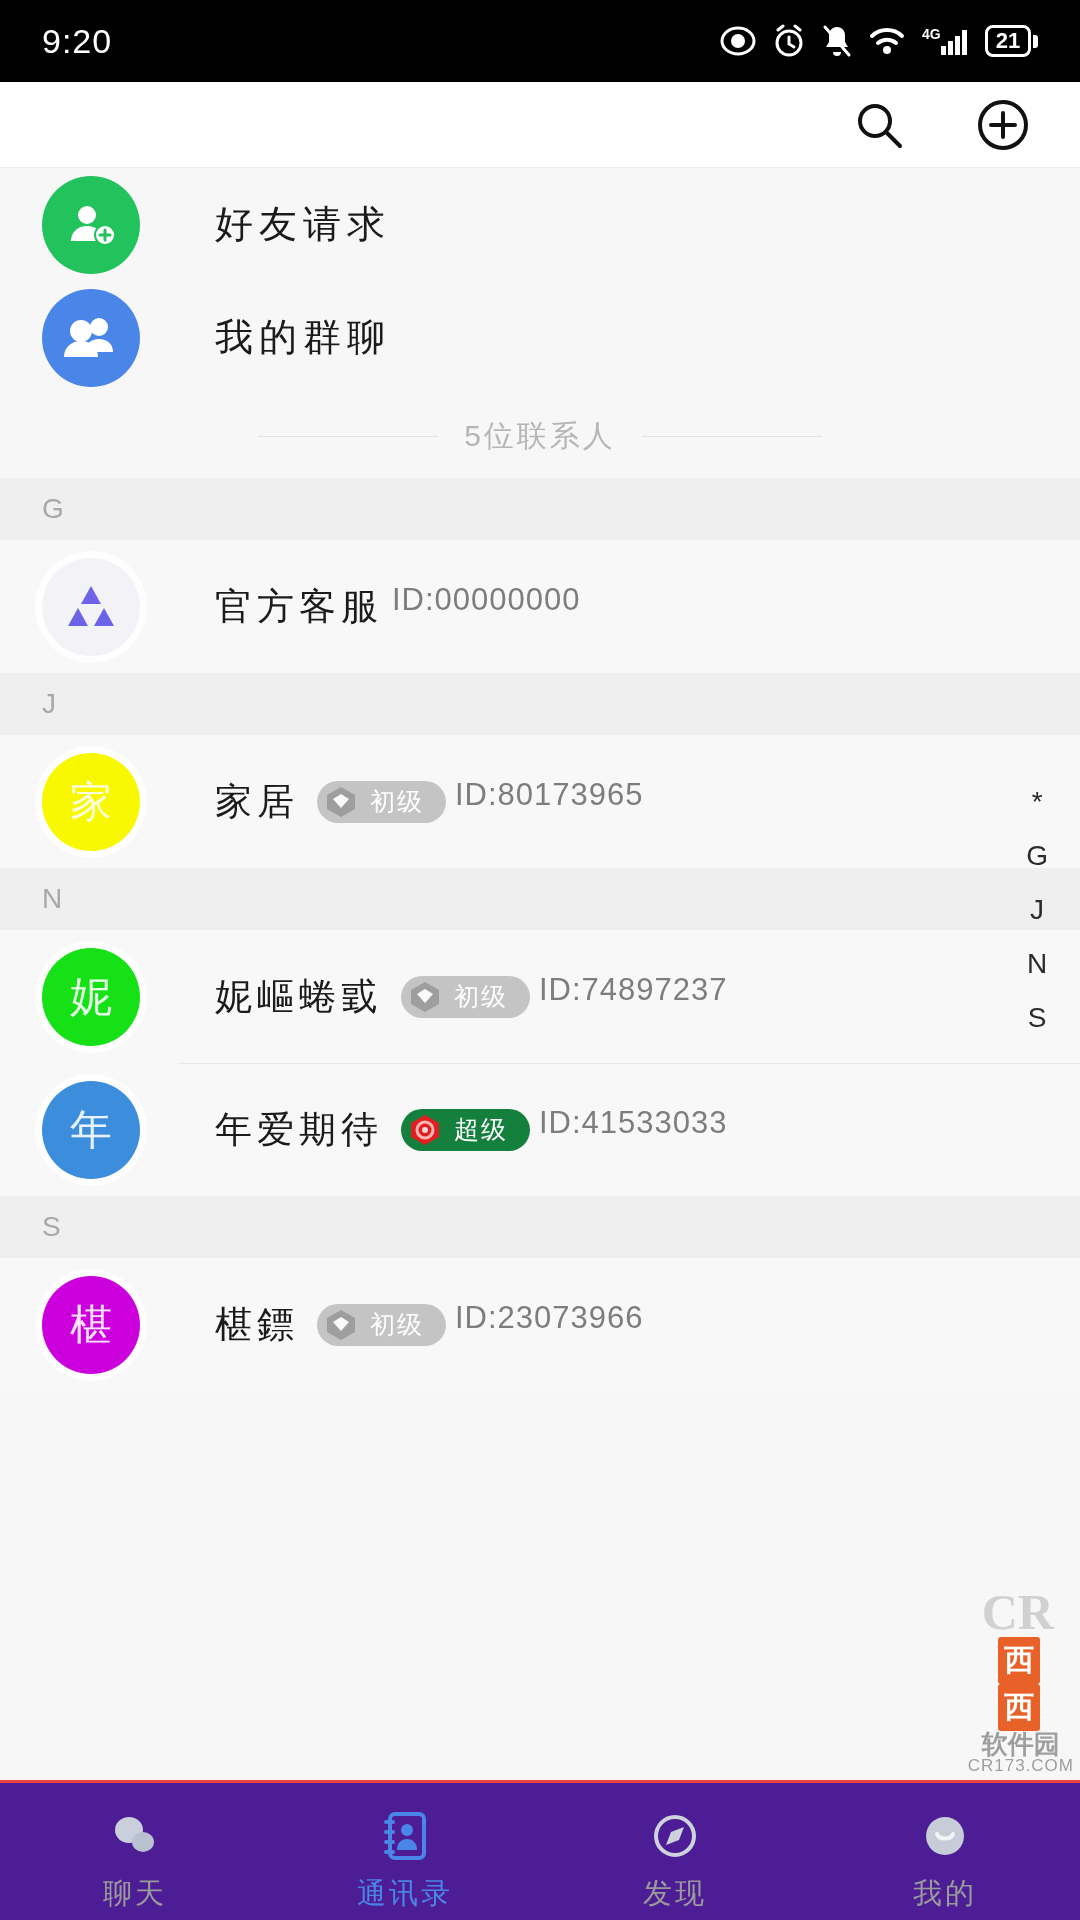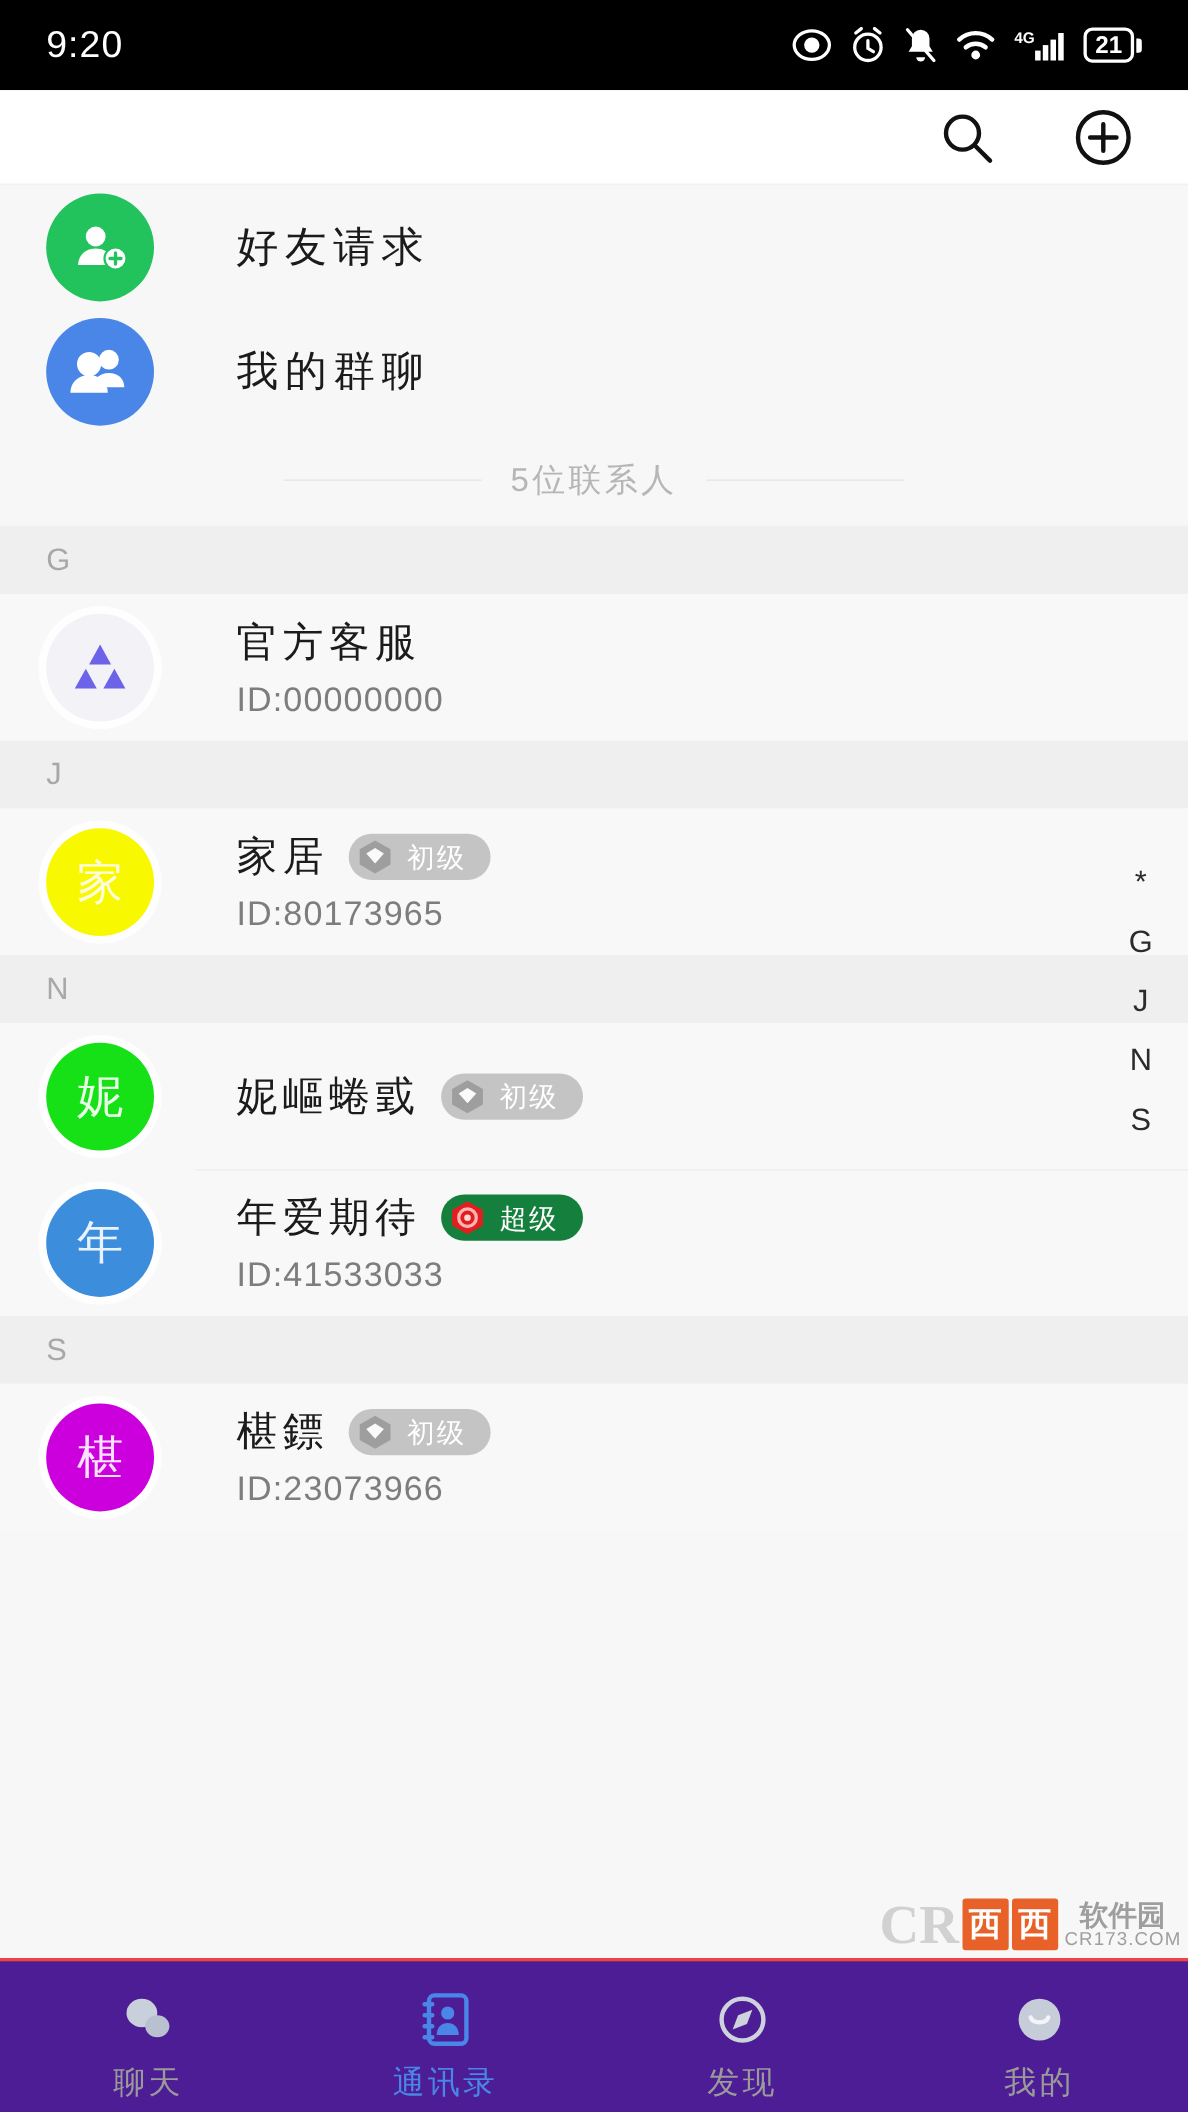--- a/index.html
+++ b/index.html
@@ -88,21 +88,21 @@
     content:""; position:absolute; left:178px; right:0; top:0;
     height:1px; background:#eaeaea;
   }
   .c-avatar{
     width:98px; height:98px; border-radius:50%;
     display:flex; align-items:center; justify-content:center;
     color:#fff; font-size:42px; flex:0 0 auto;
     box-shadow:0 0 0 7px rgba(255,255,255,.85);
   }
   .c-avatar.logo{ background:#f2f2f7; }
-  .c-info{ margin-left:75px; display:flex; flex-direction:column; gap:9px; }
+  .c-info{ margin-left:75px; display:flex; flex-direction:row; gap:9px; }
   .c-name-row{ display:flex; align-items:center; gap:18px; }
   .c-name{ font-size:37px; color:#1b1b1b; letter-spacing:5px; }
 
   .badge{
     display:inline-flex; align-items:center;
     height:42px; border-radius:21px;
     padding:0 22px 0 4px; gap:9px;
   }
   .badge-gray{ background:#c4c4c4; }
   .badge-red{ background:#15803d; }
@@ -138,21 +138,21 @@
     gap:10px; padding-top:18px; cursor:pointer;
   }
   .tab-icon{ width:56px; height:56px; display:flex; align-items:center; justify-content:center; }
   .tab-label{ font-size:29px; color:#9a9a9a; letter-spacing:3px; }
   .tab.active .tab-label{ color:#4a86e8; }
 
   
   .watermark{
     position:absolute; right:6px; bottom:6px;
     display:flex; align-items:center; gap:0;
-    opacity:.95; pointer-events:none;
+    opacity:.95; pointer-events:none;flex-direction:column;
   }
   .wm-c{ font-size:50px; color:#cfcfcf; font-weight:700; font-family:"Liberation Serif", serif; line-height:1; }
   .wm-box{ background:#e8591f; color:#fff; font-size:30px; font-weight:700; padding:3px 6px; margin-left:3px; border-radius:3px; }
   .wm-txt{ display:flex; flex-direction:column; margin-left:6px; line-height:1; }
   .wm-txt b{ font-size:26px; color:#9a9a9a;margin-left:14px; }
   .wm-txt span{ font-size:17px; color:#9a9a9a; letter-spacing:1px; }
 </style>
 </head>
 <body>
 
@@ -300,20 +300,21 @@
         <span class="badge badge-gray">
           <span class="badge-gem">
             <svg width="34" height="34" viewBox="0 0 34 34">
                 <polygon points="17,2 31,10 31,24 17,32 3,24 3,10" fill="#9e9e9e"></polygon>
                 <polygon points="17,9 25,14 17,23 9,14" fill="#fafafa"></polygon>
               </svg>
           </span>
           <span class="badge-text">初级</span>
         </span>
       </div>
+      <div class="c-id">ID:74897237</div>
     </div>
   </div>
   <div class="contact">
     <div class="c-avatar" style="background:#3d8ddd; color:#e9f3ff;">
       <span>年</span>
     </div>
     <div class="c-info">
       <div class="c-name-row">
         <span class="c-name">年爱期待</span>
         <span class="badge badge-red">

